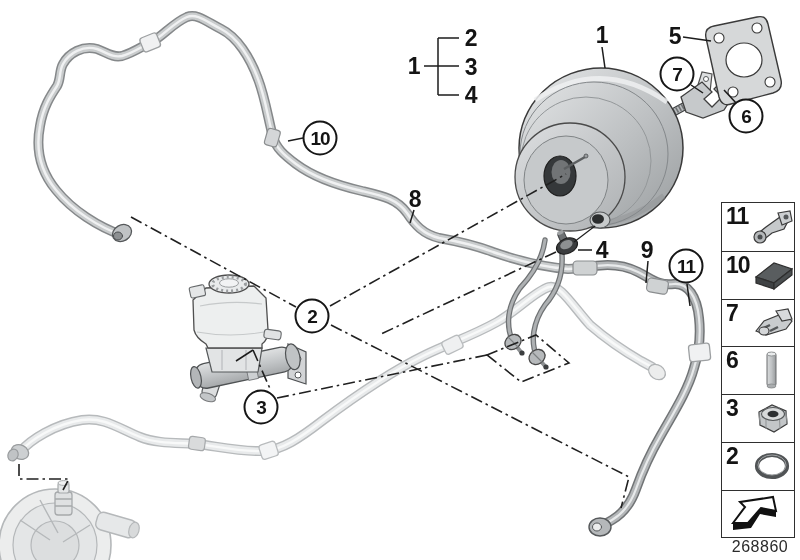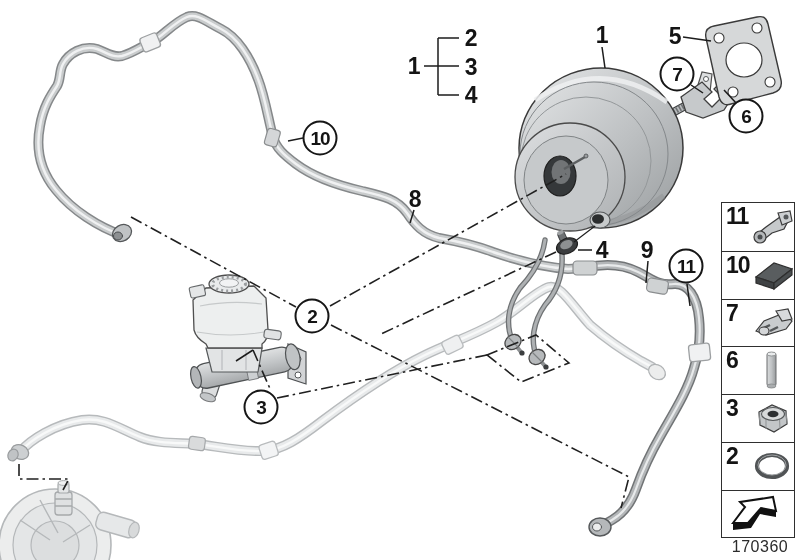--- a/index.html
+++ b/index.html
@@ -282,15 +282,15 @@
   </div>
   <div class="cell">
     <span class="num"></span>
     <svg width="58" height="44" viewBox="0 0 58 44" style="right:8px">
       <polygon points="5,32 20,30 31,16 48,19 48,25 32,22 23,36 5,38" fill="#111111"></polygon>
       <polygon points="5,31 17,15 12,10 45,5 48,19 33,16 20,31" fill="#ffffff" stroke="#111111" stroke-width="2"></polygon>
     </svg>
   </div>
 </div>
 
-<div class="doccode">170360</div>
+<div class="doccode">268860</div>
 
 </div>
 
 </body></html>

